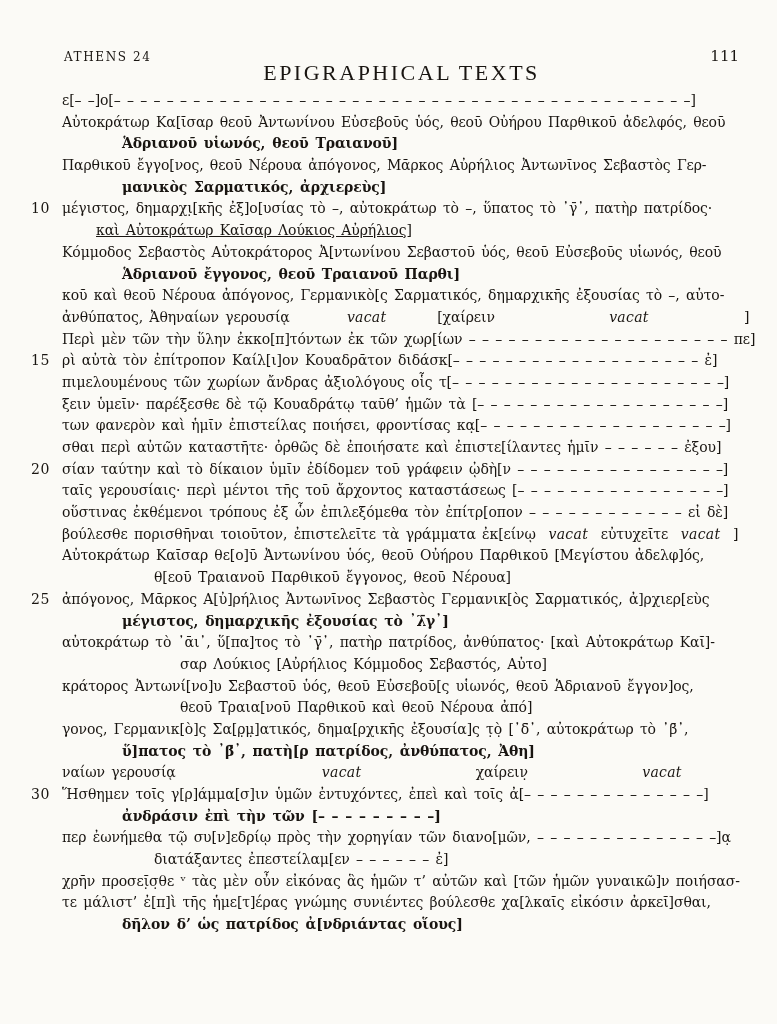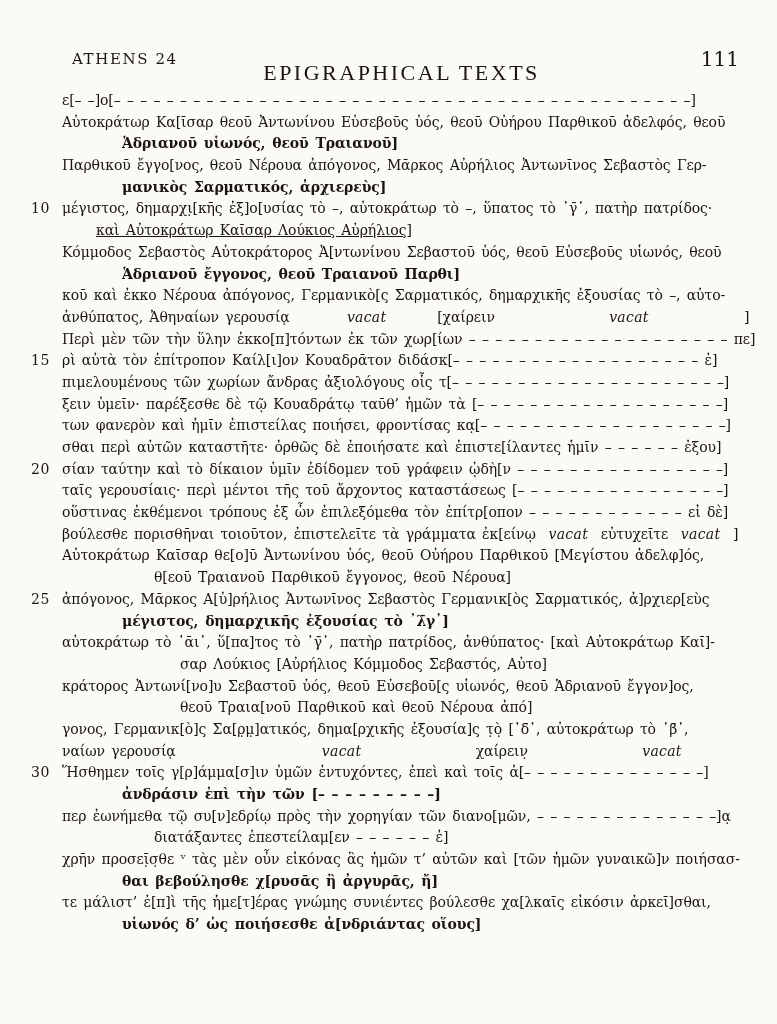--- a/index.html
+++ b/index.html
@@ -11,27 +11,27 @@
   .page {
     box-sizing: border-box;
     width: 777px; height: 1024px;
     padding: 44px 36px 0 62px;
     font-family: "DejaVu Serif", "Liberation Serif", serif;
     color: #191511;
   }
   header { position: relative; height: 24px; margin-bottom: 22px; }
   .h-left {
     position: absolute; left: 2px; top: 6px;
-    font-size: 15px; letter-spacing: 1.6px; margin-left: 8px;
+    font-size: 12px; letter-spacing: 1.6px;
   }
   .h-center {
     position: absolute; left: 50%; top: 16px; transform: translateX(-50%);
     font-size: 22px; letter-spacing: 2.5px; white-space: nowrap; font-family: Liberation Serif, serif;
   }
-  .h-right { position: absolute; right: 2px; top: 3px; font-size: 20px; }
+  .h-right { position: absolute; right: 2px; top: 3px; font-size: 15px; }
   main {
     font-size: 14px;
     line-height: 21.7px;
     letter-spacing: -0.1px;
     word-spacing: 2px;
     margin-top: 8px;
   }
   .line { position: relative; white-space: pre; height: 21.7px; }
   .line-num { position: absolute; left: -31px; top: 0; letter-spacing: 0.5px; }
   .ind1 { padding-left: 34px; text-decoration: underline; }
@@ -52,44 +52,44 @@
   <main>
       <div class="line"><span class="line-text">ε[– –]ο[– – – – – – – – – – – – – – – – – – – – – – – – – – – – – – – – – – – – – – – – – – – –]</span></div>
       <div class="line"><span class="line-text">Αὐτοκράτωρ Κα[ῖσαρ θεοῦ Ἀντωνίνου Εὐσεβοῦς ὑός, θεοῦ Οὐήρου Παρθικοῦ ἀδελφός, θεοῦ</span></div>
       <div class="line ind2"><span class="line-text">Ἁδριανοῦ υἱωνός, θεοῦ Τραιανοῦ]</span></div>
       <div class="line"><span class="line-text">Παρθικοῦ ἔγγο[νος, θεοῦ Νέρουα ἀπόγονος, Μᾶρκος Αὐρήλιος Ἀντωνῖνος Σεβαστὸς Γερ-</span></div>
       <div class="line ind2"><span class="line-text">μανικὸς Σαρματικός, ἀρχιερεὺς]</span></div>
       <div class="line"><span class="line-num">10</span><span class="line-text">μέγιστος, δημαρχι̣[κῆς ἐξ]ο[υσίας τὸ –, αὐτοκράτωρ τὸ –, ὕπατος τὸ ᾽γ̄᾽, πατὴρ πατρίδος·</span></div>
       <div class="line ind1"><span class="line-text">καὶ Αὐτοκράτωρ Καῖσαρ Λούκιος Αὐρήλιος]</span></div>
       <div class="line"><span class="line-text">Κόμμοδος Σεβαστὸς Αὐτοκράτορος Ἀ[ντωνίνου Σεβαστοῦ ὑός, θεοῦ Εὐσεβοῦς υἱωνός, θεοῦ</span></div>
       <div class="line ind2"><span class="line-text">Ἁδριανοῦ ἔγγονος, θεοῦ Τραιανοῦ Παρθι]</span></div>
-      <div class="line"><span class="line-text">κοῦ καὶ ἐκκο Νέρουα ἀπόγονος, Γερμανικὸ[ς Σαρματικός, δημαρχικῆς ἐξουσίας τὸ –, αὐτο-</span></div>
+      <div class="line"><span class="line-text">κοῦ καὶ θεοῦ Νέρουα ἀπόγονος, Γερμανικὸ[ς Σαρματικός, δημαρχικῆς ἐξουσίας τὸ –, αὐτο-</span></div>
       <div class="line"><span class="line-text">ἀνθύπατος, Ἀθηναίων γερουσίᾳ         <i>vacat</i>        [χαίρειν                  <i>vacat</i>               ]</span></div>
       <div class="line"><span class="line-text">Περὶ μὲν τῶν τὴν ὕλην ἐκκο[π]τόντων ἐκ τῶν χωρ[ίων – – – – – – – – – – – – – – – – – – – – πε]</span></div>
       <div class="line"><span class="line-num">15</span><span class="line-text">ρὶ αὐτὰ τὸν ἐπίτροπον Καίλ[ι]ον Κουαδρᾶτον διδάσκ[– – – – – – – – – – – – – – – – – – – ἐ]</span></div>
       <div class="line"><span class="line-text">πιμελουμένους τῶν χωρίων ἄνδρας ἀξιολόγους οἷς τ[– – – – – – – – – – – – – – – – – – – – –]</span></div>
       <div class="line"><span class="line-text">ξειν ὑμεῖν· παρέξεσθε δὲ τῷ Κουαδράτῳ ταῦθ’ ἡμῶν τὰ [– – – – – – – – – – – – – – – – – – –]</span></div>
       <div class="line"><span class="line-text">των φανερὸν καὶ ἡμῖν ἐπιστείλας ποιήσει, φροντίσας κα̣[– – – – – – – – – – – – – – – – – – –]</span></div>
       <div class="line"><span class="line-text">σθαι περὶ αὐτῶν καταστῆτε· ὀρθῶς δὲ ἐποιήσατε καὶ ἐπιστε[ίλαντες ἡμῖν – – – – – – ἐξου]</span></div>
       <div class="line"><span class="line-num">20</span><span class="line-text">σίαν ταύτην καὶ τὸ δίκαιον ὑμῖν ἐδίδομεν τοῦ γράφειν ᾠδὴ[ν – – – – – – – – – – – – – – – –]</span></div>
       <div class="line"><span class="line-text">ταῖς γερουσίαις· περὶ μέντοι τῆς τοῦ ἄρχοντος καταστάσεως [– – – – – – – – – – – – – – – –]</span></div>
       <div class="line"><span class="line-text">οὕστινας ἐκθέμενοι τρόπους ἐξ ὧν ἐπιλεξόμεθα τὸν ἐπίτρ[οπον – – – – – – – – – – – – εἰ δὲ]</span></div>
       <div class="line"><span class="line-text">βούλεσθε πορισθῆναι τοιοῦτον, ἐπιστελεῖτε τὰ γράμματα ἐκ[είνῳ  <i>vacat</i>  εὐτυχεῖτε  <i>vacat</i>  ]</span></div>
       <div class="line"><span class="line-text">Αὐτοκράτωρ Καῖσαρ θε[ο]ῦ Ἀντωνίνου ὑός, θεοῦ Οὐήρου Παρθικοῦ [Μεγίστου ἀδελφ]ός,</span></div>
       <div class="line ind3"><span class="line-text">θ[εοῦ Τραιανοῦ Παρθικοῦ ἔγγονος, θεοῦ Νέρουα]</span></div>
       <div class="line"><span class="line-num">25</span><span class="line-text">ἀπόγονος, Μᾶρκος Α[ὐ]ρήλιος Ἀντωνῖνος Σεβαστὸς Γερμανικ[ὸς Σαρματικός, ἀ]ρχιερ[εὺς</span></div>
       <div class="line ind2"><span class="line-text">μέγιστος, δημαρχικῆς ἐξουσίας τὸ ᾽λ̄γ᾽]</span></div>
       <div class="line"><span class="line-text">αὐτοκράτωρ τὸ ᾽ᾱι᾽, ὕ[πα]τος τὸ ᾽γ̄᾽, πατὴρ πατρίδος, ἀνθύπατος· [καὶ Αὐτοκράτωρ Καῖ]-</span></div>
       <div class="line ind4"><span class="line-text">σαρ Λούκιος [Αὐρήλιος Κόμμοδος Σεβαστός, Αὐτο]</span></div>
       <div class="line"><span class="line-text">κράτορος Ἀντωνί[νο]υ Σεβαστοῦ ὑός, θεοῦ Εὐσεβοῦ[ς υἱωνός, θεοῦ Ἁδριανοῦ ἔγγον]ος,</span></div>
       <div class="line ind4"><span class="line-text">θεοῦ Τραια[νοῦ Παρθικοῦ καὶ θεοῦ Νέρουα ἀπό]</span></div>
       <div class="line"><span class="line-text">γονος, Γερμανικ[ὸ]ς Σα[ρ̣μ̣]ατικός, δημα[ρχικῆς ἐξουσία]ς τ̣ὸ̣ [᾽δ̄᾽, αὐτοκράτωρ τὸ ᾽β̄᾽,</span></div>
+      <div class="line ind2"><span class="line-text">ὕ]πατος τὸ ᾽β̄᾽, πατὴ[ρ πατρίδος, ἀνθύπατος, Ἀθη]</span></div>
       <div class="line"><span class="line-text">ναίων γερουσίᾳ                       <i>vacat</i>                  χαίρειν̣                  <i>vacat</i></span></div>
       <div class="line"><span class="line-num">30</span><span class="line-text">Ἥσθημεν τοῖς γ[ρ]άμμα[σ]ιν ὑμῶν ἐντυχόντες, ἐπεὶ καὶ τοῖς ἀ[– – – – – – – – – – – – – –]</span></div>
       <div class="line ind2"><span class="line-text">ἀνδράσιν ἐπὶ τὴν τῶν [– – – – – – – – –]</span></div>
       <div class="line"><span class="line-text">περ ἐωνήμεθα τῷ συ[ν]εδρίῳ πρὸς τὴν χορηγίαν τῶν διανο[μῶν, – – – – – – – – – – – – – –]α̣</span></div>
       <div class="line ind3"><span class="line-text">διατάξαντες ἐπεστείλαμ[εν – – – – – – ἐ]</span></div>
       <div class="line"><span class="line-text">χρῆν προσεῖ̣σ̣θε ᵛ τὰς μὲν οὖν εἰκόνας ἃς ἡμῶν τ’ αὐτῶν καὶ [τῶν ἡμῶν γυναικῶ]ν ποιήσασ-</span></div>
-      <div class="line ind2"><span class="line-text">θαι βεβούλησθε χ[ρυσᾶς ἢ ἀργυρᾶς, ἤ]</span></div>
       <div class="line"><span class="line-text">τε μάλιστ’ ἐ[π]ὶ τῆς ἡμε[τ]έρας γνώμης συνιέντες βούλεσθε χα[λκαῖς εἰκόσιν ἀρκεῖ]σθαι,</span></div>
-      <div class="line ind2"><span class="line-text">υἱωνός δ’ ὡς ποιήσεσθε ἀ[νδριάντας οἵους]</span></div>
+      <div class="line ind2"><span class="line-text">δῆλον δ’ ὡς πατρίδος ἀ[νδριάντας οἵους]</span></div>
     </main>
 </div>
 
 </body></html>

